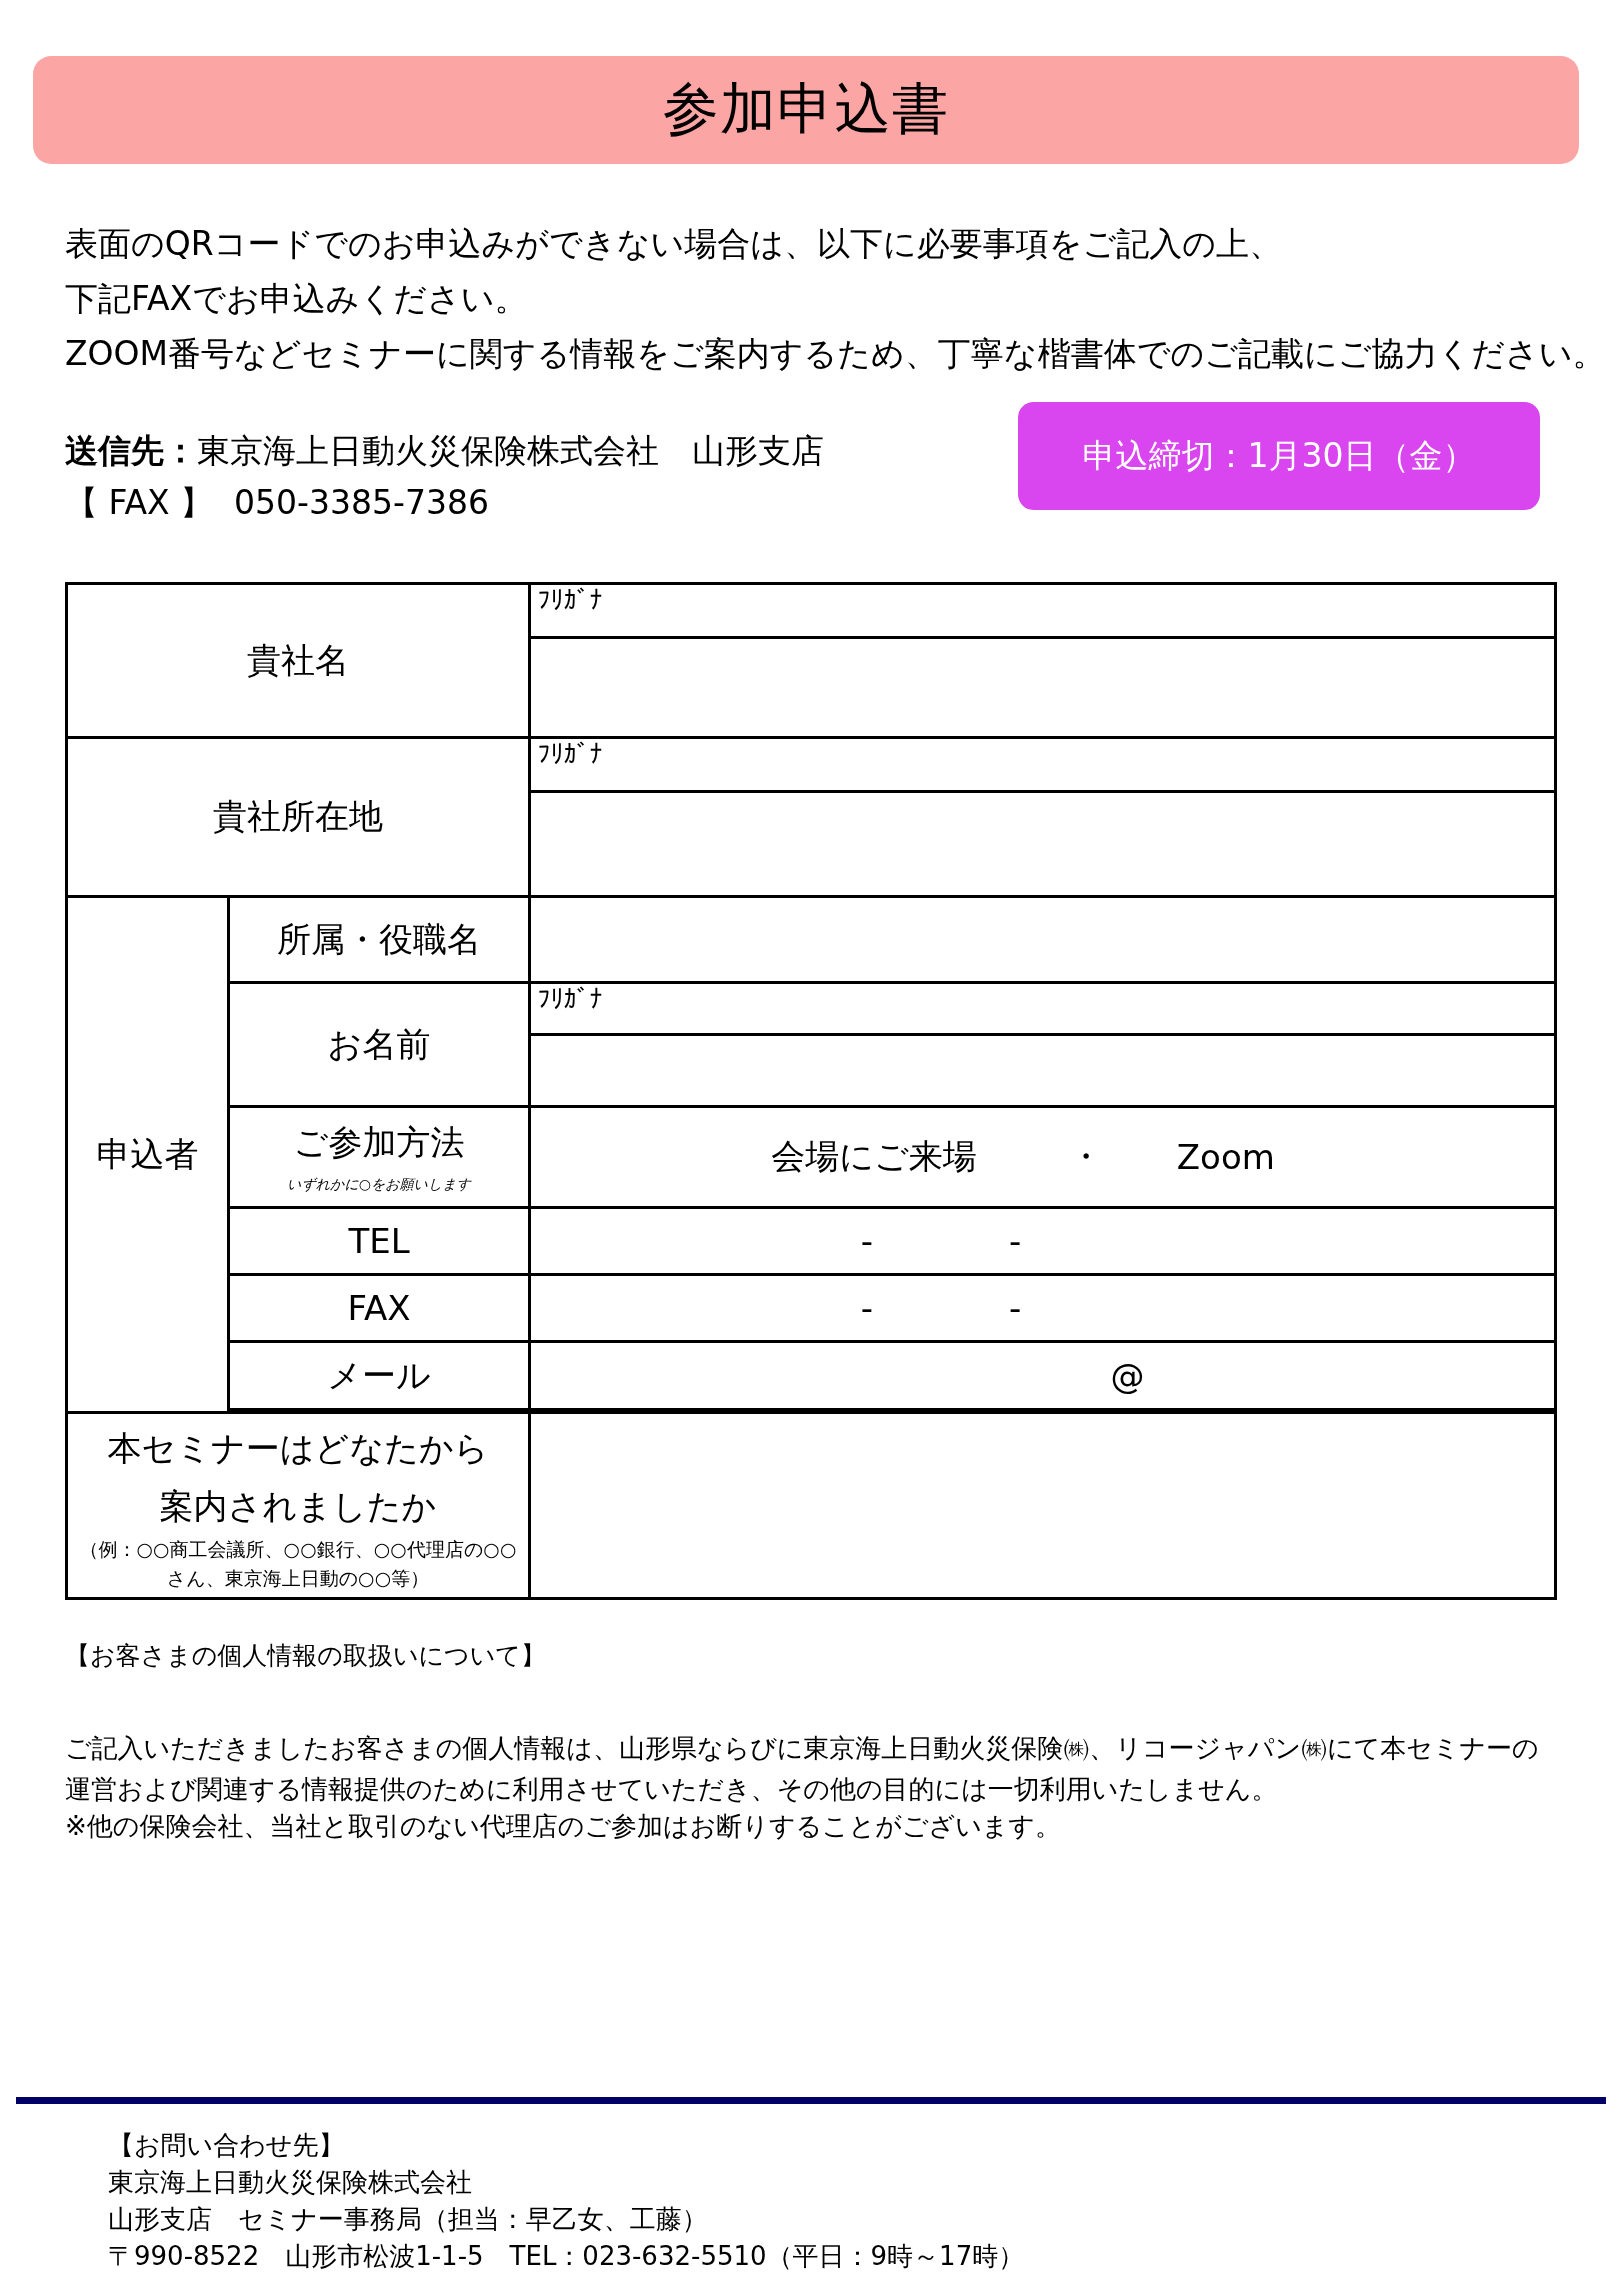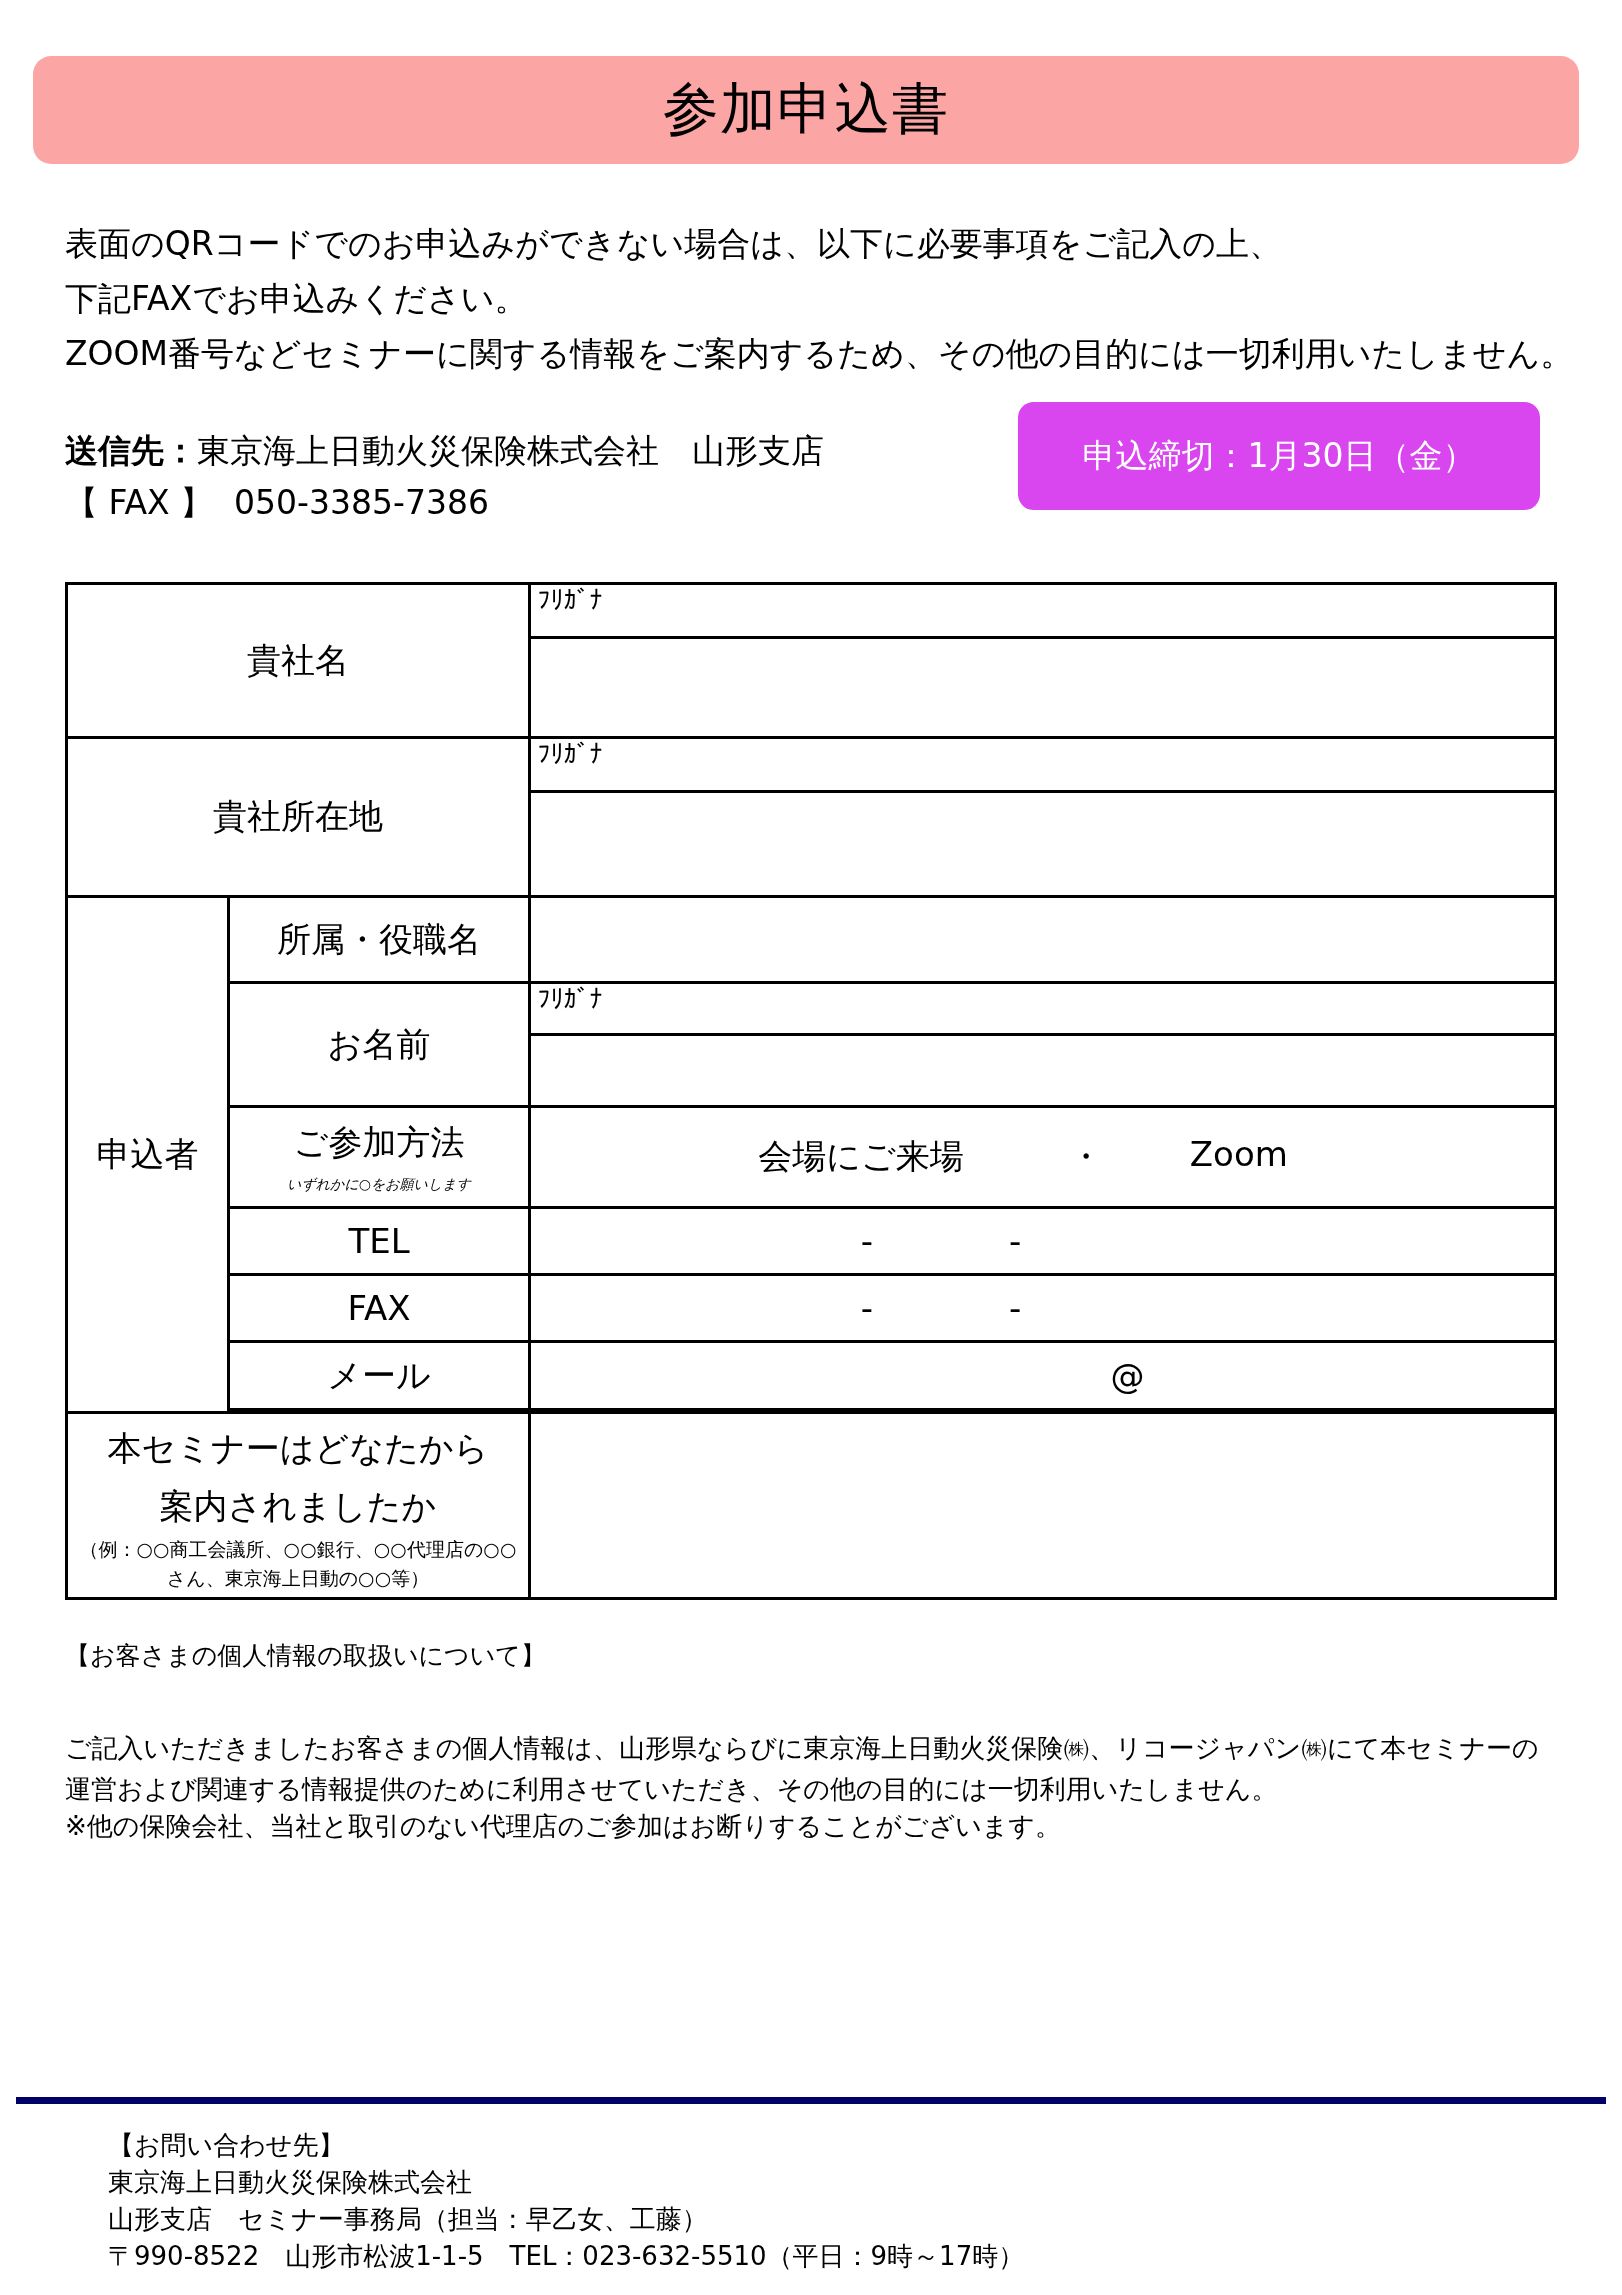--- a/index.html
+++ b/index.html
@@ -15,40 +15,40 @@
   .sender b { font-weight:bold; }
   .deadline { left:1018px; top:402px; width:522px; height:108px; background:#d946ef; border-radius:15.7px;
               display:flex; align-items:center; justify-content:center; color:#ffffff; font-size:33px; }
 
   table.form { position:absolute; left:65px; top:582px; width:1489px; border-collapse:collapse; table-layout:fixed; }
   table.form td { border:3.3px solid #000; padding:0; vertical-align:middle; text-align:center; font-size:34px; }
   .kana { text-align:left !important; vertical-align:top !important; font-size:26px !important; padding-left:6.5px !important; height:47px; }
   .note-small { font-size:14px; display:block; margin-top:9.2px;font-style:italic; }
   .ref-label { line-height:58px; }
   .ref-note { font-size:19px; line-height:29px; display:block; }
-  .method { display:flex; justify-content:center; gap:13px; }
+  .method { display:flex; justify-content:center; align-items:center; gap:0; }
   .method span { display:inline-block; }
 
   .privacy-h { left:65px; top:1639px; font-size:25px; white-space:nowrap; }
   .privacy-p { left:65px; top:1728px; font-size:26px; line-height:41px; white-space:nowrap; }
   .privacy-note { left:65px; top:1813px; font-size:26px; white-space:nowrap; }
   .rule { left:16.4px; top:2097px; width:1590px; height:6.5px; background:#000066; }
   .footer { left:108px; top:2127px; font-size:26px; line-height:37px; white-space:nowrap; }
 </style>
 </head>
 <body>
 
 <div class="abs title-banner">
   <span>参加申込書</span>
 </div>
 
 <div class="abs intro">
   <div>表面のQRコードでのお申込みができない場合は、以下に必要事項をご記入の上、</div>
   <div>下記FAXでお申込みください。</div>
-  <div>ZOOM番号などセミナーに関する情報をご案内するため、その他の目的には一切利用いたしません。</div>
+  <div>ZOOM番号などセミナーに関する情報をご案内するため、丁寧な楷書体でのご記載にご協力ください。</div>
 </div>
 
 <div class="abs sender">
   <div><b>送信先：</b><span>東京海上日動火災保険株式会社　山形支店</span></div>
   <div><span>【 FAX 】</span>&nbsp;&nbsp;<span>050-3385-7386</span></div>
 </div>
 
 <div class="abs deadline">
   <span>申込締切：1月30日（金）</span>
 </div>

